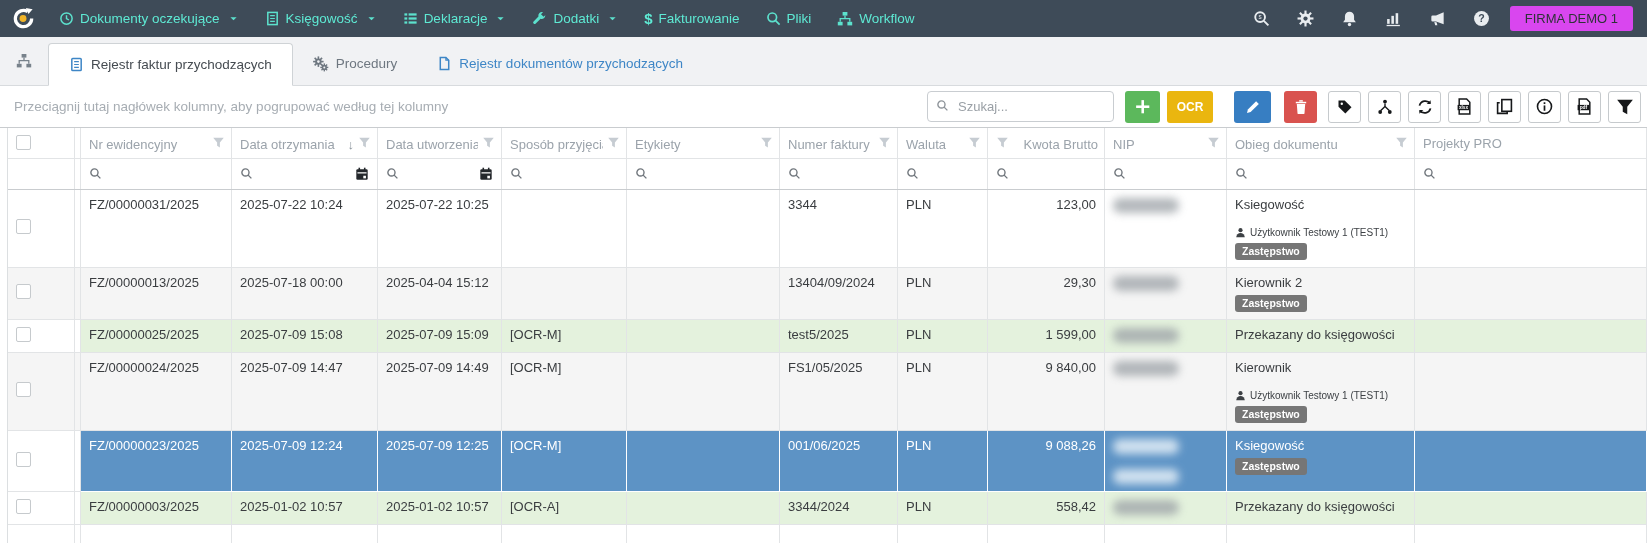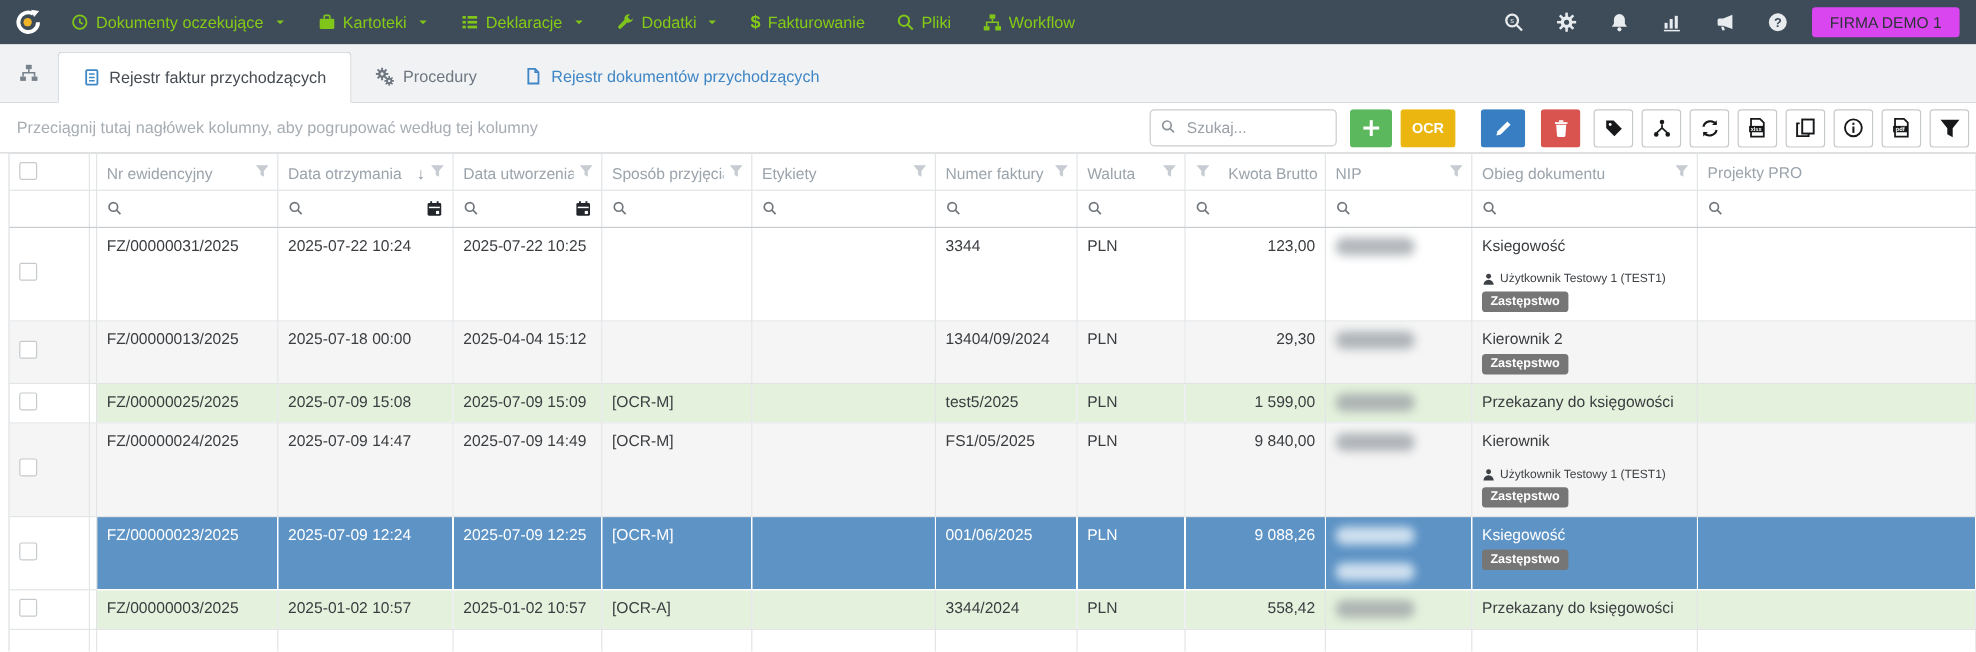--- a/index.html
+++ b/index.html
@@ -3,41 +3,41 @@
 <meta charset="utf-8">
 <style>
   * { box-sizing: border-box; margin:0; padding:0; }
   html,body { width:1647px; height:543px; overflow:hidden; }
   body { font-family:"Liberation Sans", sans-serif; background:#fff; color:#3a3d40; font-size:13px; }
 
   
   .topbar { height:37px; background:#3e4b58; display:flex; align-items:center; color:#fff; }
   .logo { width:46px; display:flex; justify-content:center; align-items:center; cursor:pointer; }
   .menu { display:flex; align-items:center; height:100%; }
-  .menu-item { display:flex; align-items:center; gap:6px; padding:0 13px; height:100%; font-size:13.5px; color:#84cc16; cursor:pointer; white-space:nowrap; }
+  .menu-item { display:flex; align-items:center; gap:6px; padding:0 13px; height:100%; font-size:13.5px; color:#5eead4; cursor:pointer; white-space:nowrap; }
   .menu-item svg { opacity:.95; }
   .caret { margin-left:2px; }
   .top-right { margin-left:auto; display:flex; align-items:center; gap:27px; padding-right:16px; }
   .top-icon { color:#e8ecef; cursor:pointer; display:flex; align-items:center; }
   .company { background:#d946ef; color:#2e3338; border:none; border-radius:3px; font-size:13px; padding:5px 15px; margin-right:14px; margin-left:4px; cursor:pointer; font-family:inherit; }
 
   
   .tabbar { height:49px; background:#f1f2f4; border-bottom:1px solid #d8dbde; display:flex; align-items:flex-end; }
   .tab-side { width:48px; display:flex; justify-content:center; align-items:center; height:100%; color:#78828b; cursor:pointer; }
   .tabs { display:flex; align-items:flex-end; height:100%; }
   .tab { display:flex; align-items:center; gap:7px; padding:0 20px; height:43px; font-size:13.5px; cursor:pointer; white-space:nowrap; }
   .tab.active { background:#fff; border:1px solid #cfd3d6; border-bottom:1px solid #fff; border-radius:4px 4px 0 0; color:#454b51; margin-bottom:-1px; }
   .tab.link { color:#3e86c6; }
   .tab.muted { color:#6e7780; }
 
   
   .band { height:41px; display:flex; align-items:center; background:#fff; padding:0 6px 0 14px; }
   .group-hint { color:#a7adb3; font-size:13.5px; flex:1 1 auto; white-space:nowrap; overflow:hidden; }
   .controls { display:flex; align-items:center; gap:7px; }
-  .searchbox { position:relative; width:156px; height:31px; margin-right:4px; }
+  .searchbox { position:relative; width:187px; height:31px; margin-right:4px; }
   .searchbox svg { position:absolute; left:9px; top:8px; color:#8d9399; }
   .searchbox input { width:100%; height:100%; border:1px solid #c9cdd1; border-radius:4px; padding:0 8px 0 30px; font-size:13px; color:#333; font-family:inherit; outline:none; }
   .searchbox input::placeholder { color:#9aa0a6; }
   .btn { height:32px; min-width:35px; border:1px solid transparent; border-radius:3px; display:flex; align-items:center; justify-content:center; cursor:pointer; font-family:inherit; }
   .btn.green { background:#5cb85c; color:#fff; }
   .btn.yellow { background:#eab60f; color:#fff; font-size:12px; font-weight:bold; min-width:46px; margin-right:14px; }
   .btn.blue { background:#377ec2; color:#fff; min-width:37px; margin-right:6px;}
   .btn.red { background:#d9534f; color:#fff; min-width:33px; margin-right:4px;}
   .btn.white { background:#fff; border-color:#c6cacd; color:#16181a; min-width:33px; }
 
@@ -92,25 +92,25 @@
         <span>Dokumenty oczekujące</span>
         <span class="caret" style="display:flex">
           <svg width="11" height="11" viewBox="0 0 16 16" fill="currentColor">
             <path d="M3.5 6l4.5 4.6L12.5 6z"></path>
           </svg>
         </span>
       </div>
       <div class="menu-item">
         <span style="display:flex">
           <svg width="15" height="15" viewBox="0 0 16 16" fill="currentColor">
-            <rect x="1.5" y="5" width="13" height="9" rx="1"></rect>
-            <path d="M5.5 5V3a1 1 0 0 1 1-1h3a1 1 0 0 1 1 1v2" fill="none" stroke="currentColor" stroke-width="1.5"></path>
-          </svg>
-        </span>
-        <span>Kartoteki</span>
+            <rect x="3" y="1.5" width="10" height="13" fill="none" stroke="currentColor" stroke-width="1.6"></rect>
+            <path d="M5.5 5h5M5.5 8h5M5.5 11h5" fill="none" stroke="currentColor" stroke-width="1.3"></path>
+          </svg>
+        </span>
+        <span>Księgowość</span>
         <span class="caret" style="display:flex">
           <svg width="11" height="11" viewBox="0 0 16 16" fill="currentColor">
             <path d="M3.5 6l4.5 4.6L12.5 6z"></path>
           </svg>
         </span>
       </div>
       <div class="menu-item">
         <span style="display:flex">
           <svg width="15" height="15" viewBox="0 0 16 16" fill="currentColor">
             <rect x="1.5" y="2.5" width="3" height="2.4"></rect>

